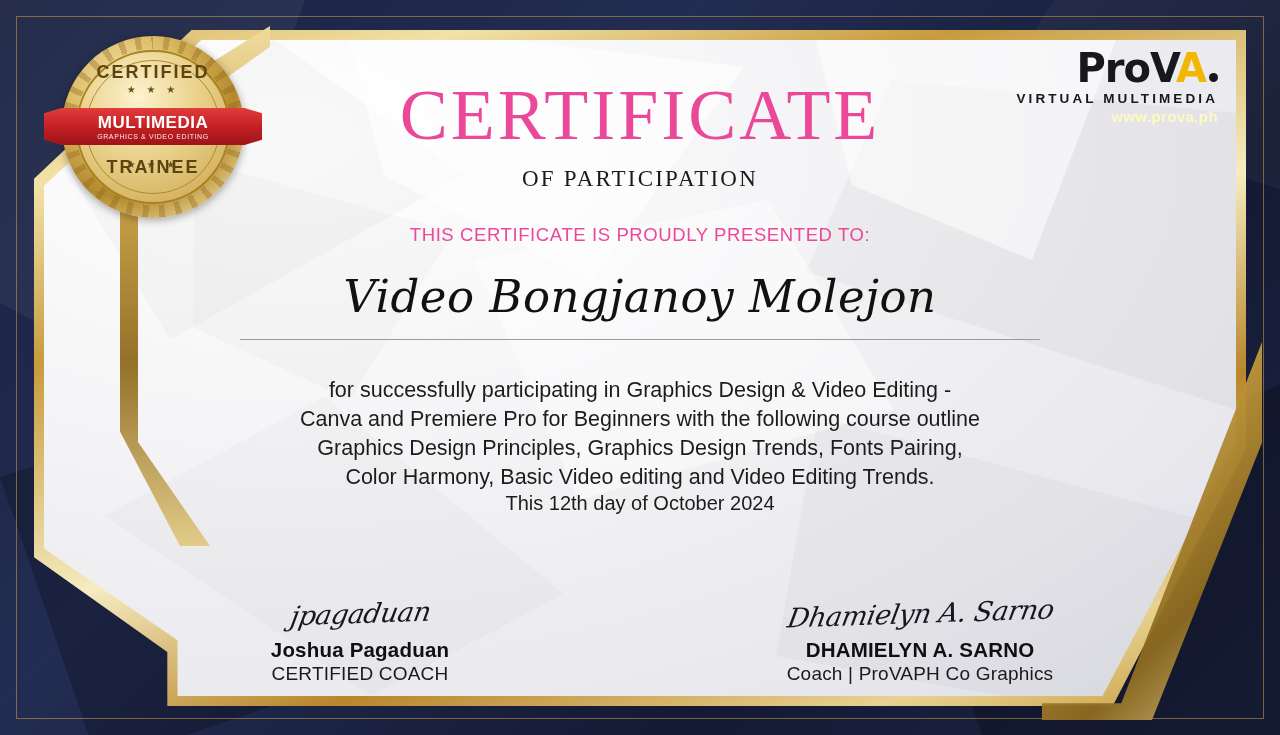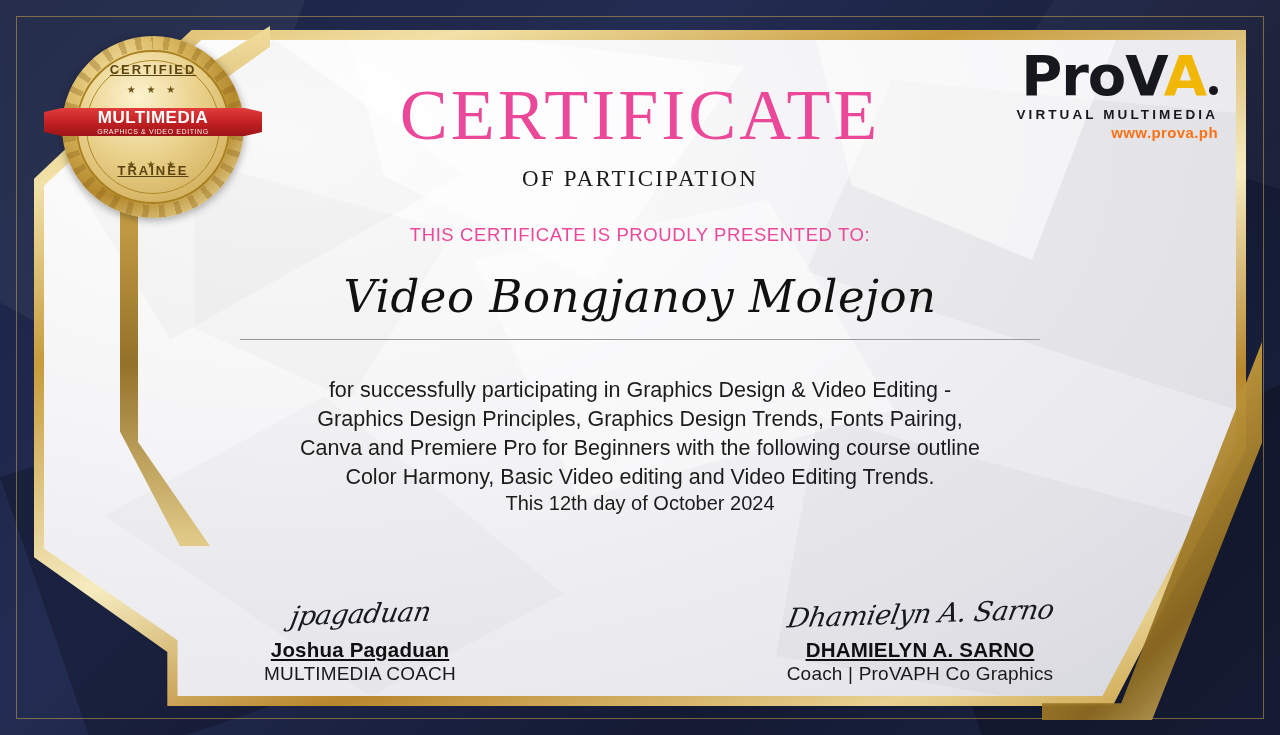--- a/index.html
+++ b/index.html
@@ -167,44 +167,43 @@
   .seal-inner2 {
     position: absolute;
     left: 24px; top: 24px; right: 24px; bottom: 24px;
     border-radius: 50%;
     border: 1.5px solid #b08a2b;
   }
   .seal-top-text, .seal-bottom-text {
     position: absolute;
     left: 0; right: 0;
     text-align: center;
-    font-size: 13px;
+    font-size: 18px;
     font-weight: bold;
     letter-spacing: 2px;
     color: #5b4410;
     font-family: "Liberation Sans", sans-serif;
-    text-decoration: underline;
   }
   .seal-top-text { top: 26px; }
   .seal-bottom-text { bottom: 40px; }
   .seal-stars {
     position: absolute;
     left: 0; right: 0;
     text-align: center;
     font-size: 10px;
     color: #6b5114;
     letter-spacing: 4px;
   }
   .stars-top { top: 48px; }
   .stars-bottom { bottom: 48px; }
   .ribbon {
     position: absolute;
     left: -18px; right: -18px;
     top: 72px;
-    height: 28px;
+    height: 37px;
     background: linear-gradient(180deg, #e23c3c 0%, #c01f22 55%, #9d1418 100%);
     display: flex;
     flex-direction: column;
     align-items: center;
     justify-content: center;
     box-shadow: 0 2px 4px rgba(0,0,0,0.35);
     clip-path: polygon(0 14%, 8% 0, 92% 0, 100% 14%, 100% 86%, 92% 100%, 8% 100%, 0 86%);
   }
   .ribbon-main {
     color: #fff;
@@ -221,21 +220,21 @@
   }
 
   
   .logo {
     position: absolute;
     right: 62px; top: 48px;
     text-align: right;
   }
   .logo-word {
     font-family: "DejaVu Sans", sans-serif;
-    font-size: 56px;
+    font-size: 40px;
     font-weight: bold;
     letter-spacing: -1px;
     color: #16181d;
     line-height: 1;
     display: flex;
     align-items: baseline;
     justify-content: flex-end;
   }
   .logo-v {
     color: #16181d;
@@ -254,21 +253,21 @@
   .logo-sub {
     font-size: 13.5px;
     letter-spacing: 3.1px;
     color: #16181d;
     font-weight: bold;
     margin-top: 3px;
   }
   .logo-url {
     font-size: 15px;
     letter-spacing: 0.4px;
-    color: #f97316;
+    color: #fef9c3;
     font-weight: bold;
     margin-top: 2px;
   }
 
   
   .content {
     position: absolute;
     left: 190px;
     top: 78px;
     width: 900px;
@@ -343,21 +342,20 @@
     line-height: 1;
     height: 36px;
     letter-spacing: -0.5px;
   }
   .sig-name {
     font-size: 20.5px;
     font-weight: bold;
     color: #101010;
     margin-top: 2px;
     letter-spacing: 0.2px;
-    text-decoration: underline;
   }
   .sig-role {
     font-size: 19px;
     color: #1a1a1a;
     margin-top: 1px;
     letter-spacing: 0.2px;
   }
 </style>
 </head>
 <body>
@@ -417,32 +415,32 @@
   </div>
 
   <div class="content">
     <div class="title">CERTIFICATE</div>
     <div class="subtitle">OF PARTICIPATION</div>
     <div class="presented">THIS CERTIFICATE IS PROUDLY PRESENTED TO:</div>
     <div class="recipient">Video Bongjanoy Molejon</div>
     <div class="divider"></div>
     <div class="body-text">
       <div>for successfully participating in Graphics Design &amp; Video Editing -</div>
+      <div>Canva and Premiere Pro for Beginners with the following course outline</div>
       <div>Graphics Design Principles, Graphics Design Trends, Fonts Pairing,</div>
-      <div>Canva and Premiere Pro for Beginners with the following course outline</div>
       <div>Color Harmony, Basic Video editing and Video Editing Trends.</div>
     </div>
     <div class="date-line">This 12th day of October 2024</div>
   </div>
 
   <div class="signatures">
     <div class="sig-block">
       <div class="sig-script">jpagaduan</div>
       <div class="sig-name">Joshua Pagaduan</div>
-      <div class="sig-role">MULTIMEDIA COACH</div>
+      <div class="sig-role">CERTIFIED COACH</div>
     </div>
     <div class="sig-block">
       <div class="sig-script">Dhamielyn A. Sarno</div>
       <div class="sig-name">DHAMIELYN A. SARNO</div>
       <div class="sig-role">Coach  |  ProVAPH Co Graphics</div>
     </div>
   </div>
 
 </div>
 

